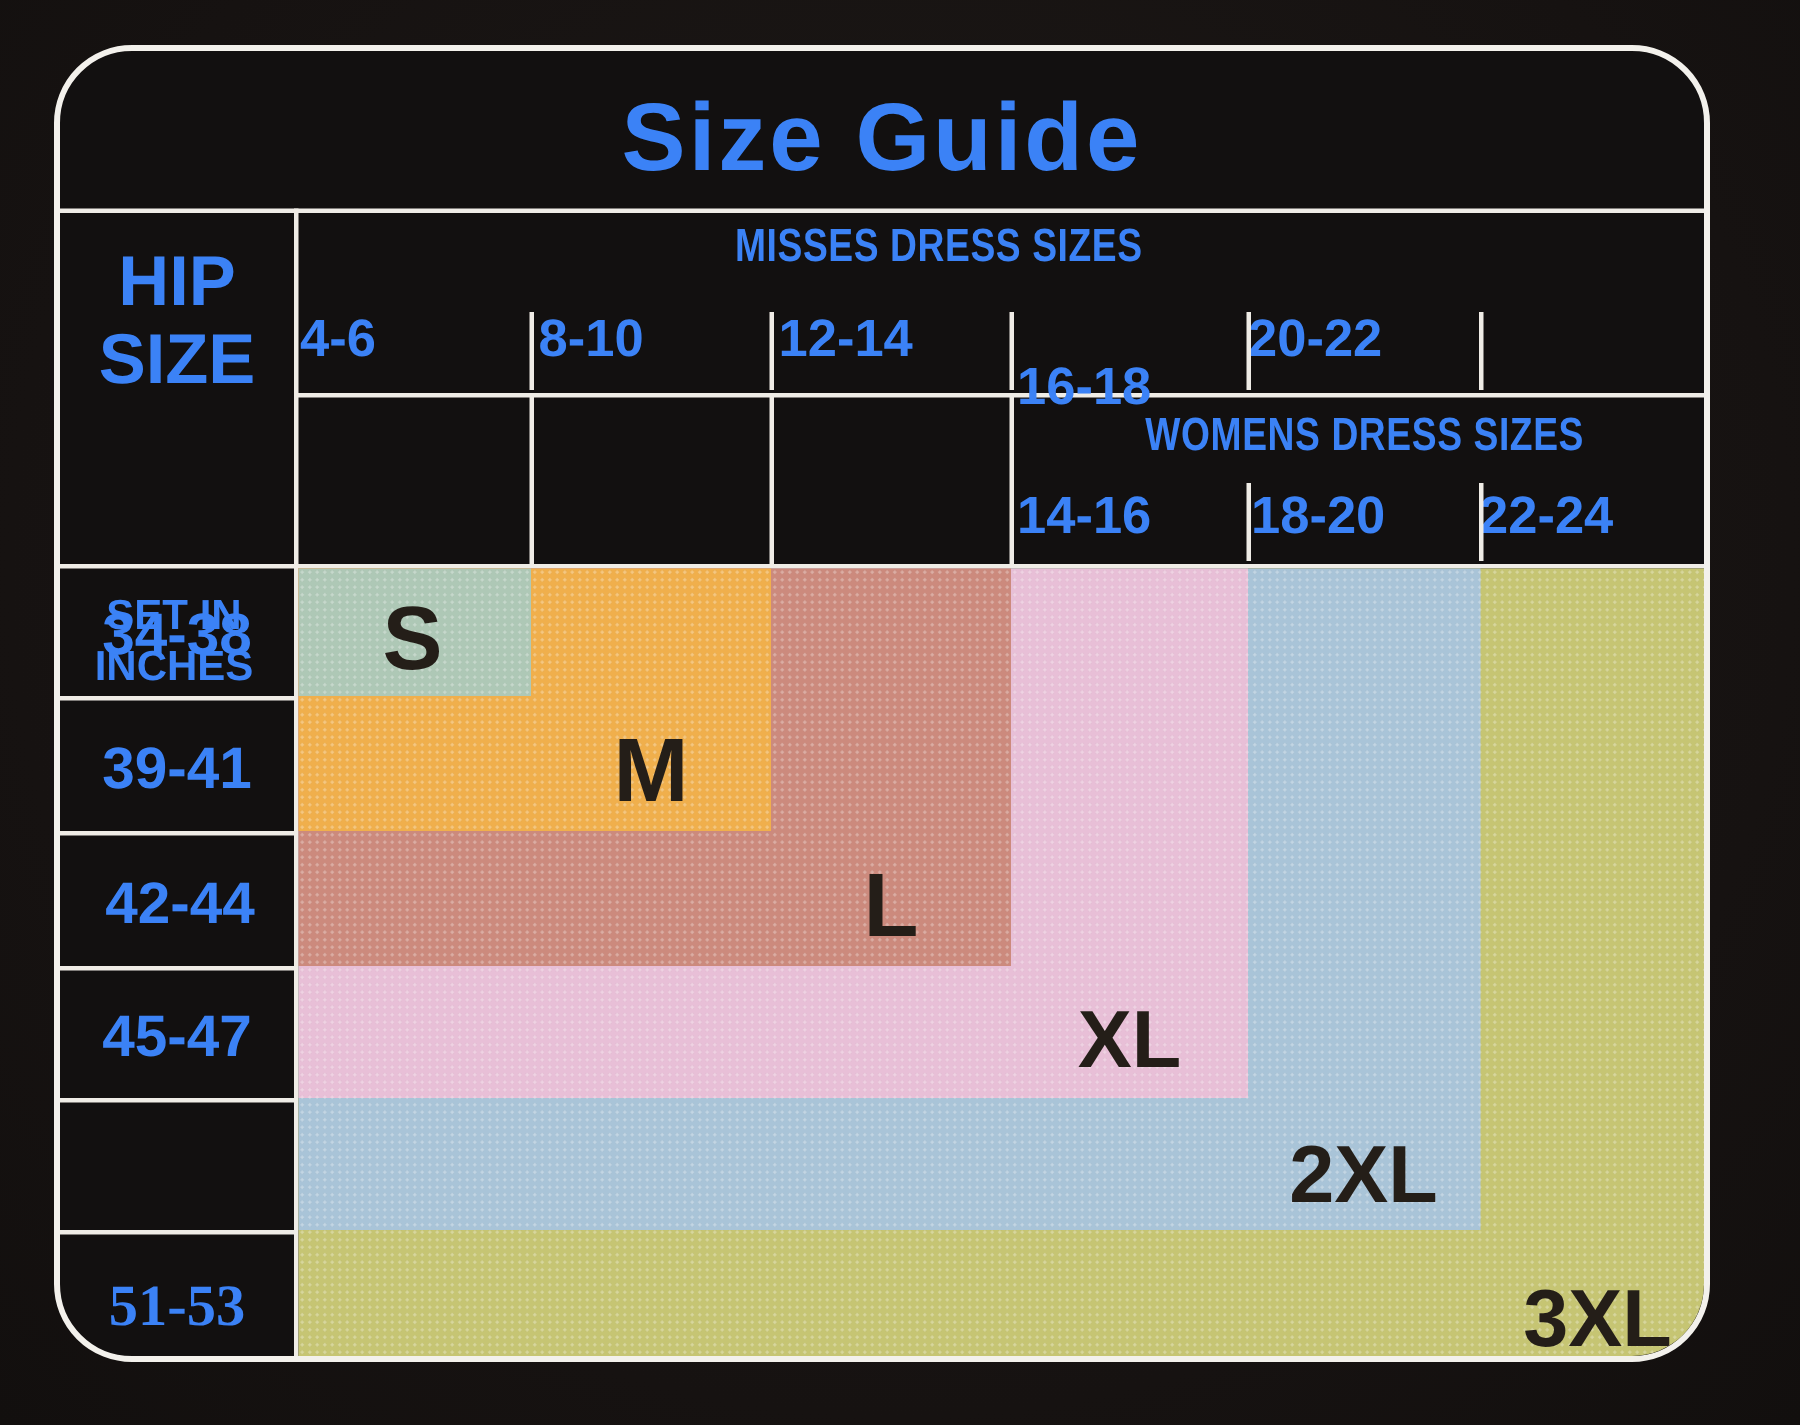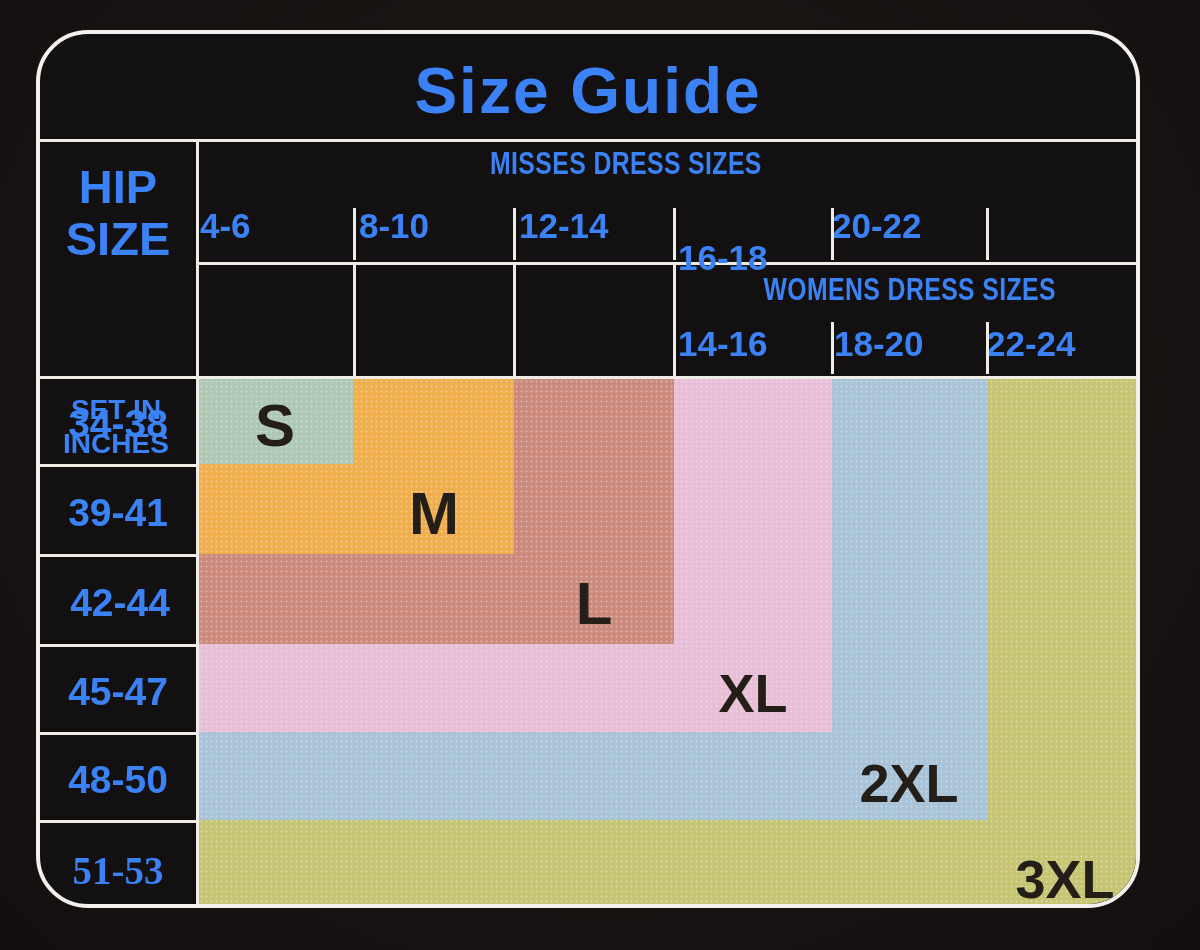--- a/index.html
+++ b/index.html
@@ -72,21 +72,20 @@
   <div class="abs white num" style="left:638px;top:290px;width:150px;">14-16</div>
   <div class="abs white num" style="left:794px;top:290px;width:150px;">18-20</div>
   <div class="abs white num" style="left:946px;top:290px;width:150px;">22-24</div>
   <div class="bar" style="left:791px;top:288px;height:52px;"></div>
   <div class="bar" style="left:946px;top:288px;height:52px;"></div>
 
   <div class="abs white hipnum" style="left:0;top:368px;width:156px;">34-38</div>
   <div class="abs white hipnum" style="left:0;top:457px;width:156px;">39-41</div>
   <div class="abs white hipnum" style="left:0;top:547px;width:160px;">42-44</div>
   <div class="abs white hipnum" style="left:0;top:636px;width:156px;">45-47</div>
-  <div class="abs white hipnum" style="left:0;top:724px;width:156px;">48-50</div>
   <div class="abs white hipnum" style="left:0;top:814px;width:156px;font-family:Liberation Serif, serif;">51-53</div>
   <div class="hline" style="left:0;top:430px;width:156px;"></div>
   <div class="hline" style="left:0;top:520px;width:156px;"></div>
   <div class="hline" style="left:0;top:610px;width:156px;"></div>
   <div class="hline" style="left:0;top:698px;width:156px;"></div>
   <div class="hline" style="left:0;top:786px;width:156px;"></div>
 
   <div class="region" style="left: 159px; top: 345px; width: 945px; height: 533px; background-color: rgb(198, 197, 115);"></div>
   <div class="region" style="left: 159px; top: 345px; width: 788px; height: 441px; background-color: rgb(169, 196, 216);"></div>
   <div class="region" style="left: 159px; top: 345px; width: 633px; height: 353px; background-color: rgb(232, 191, 215);"></div>

